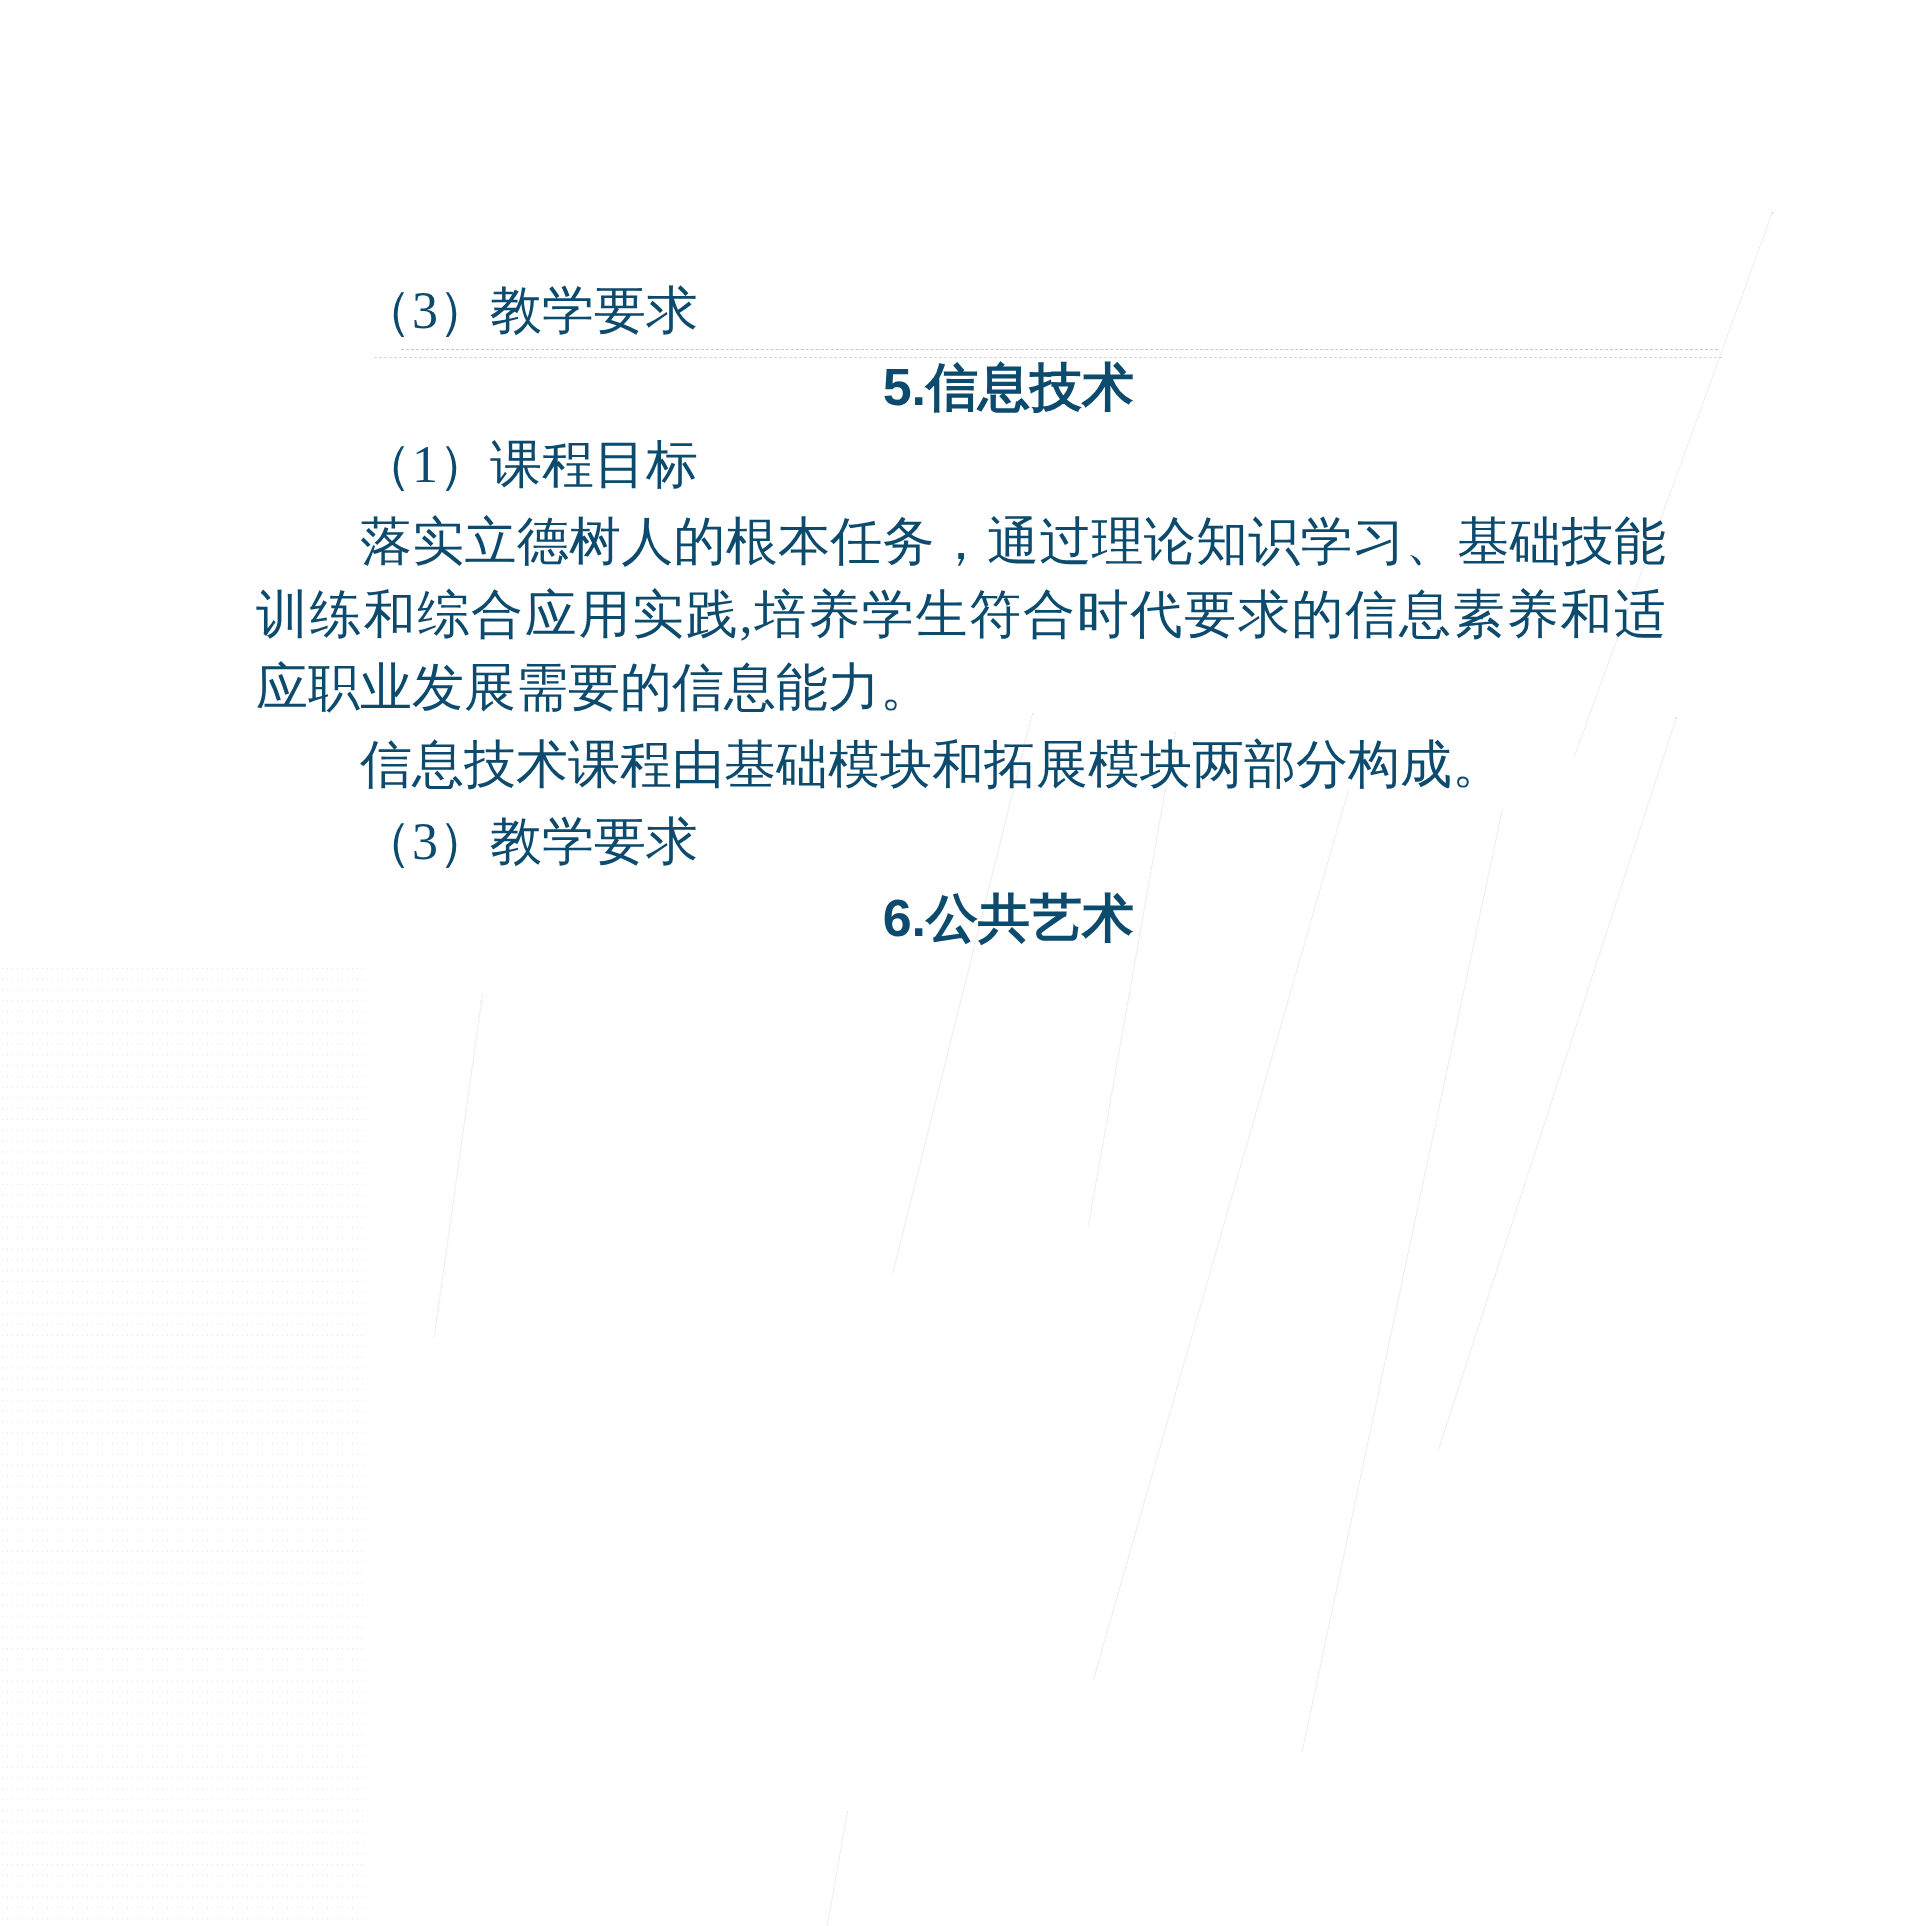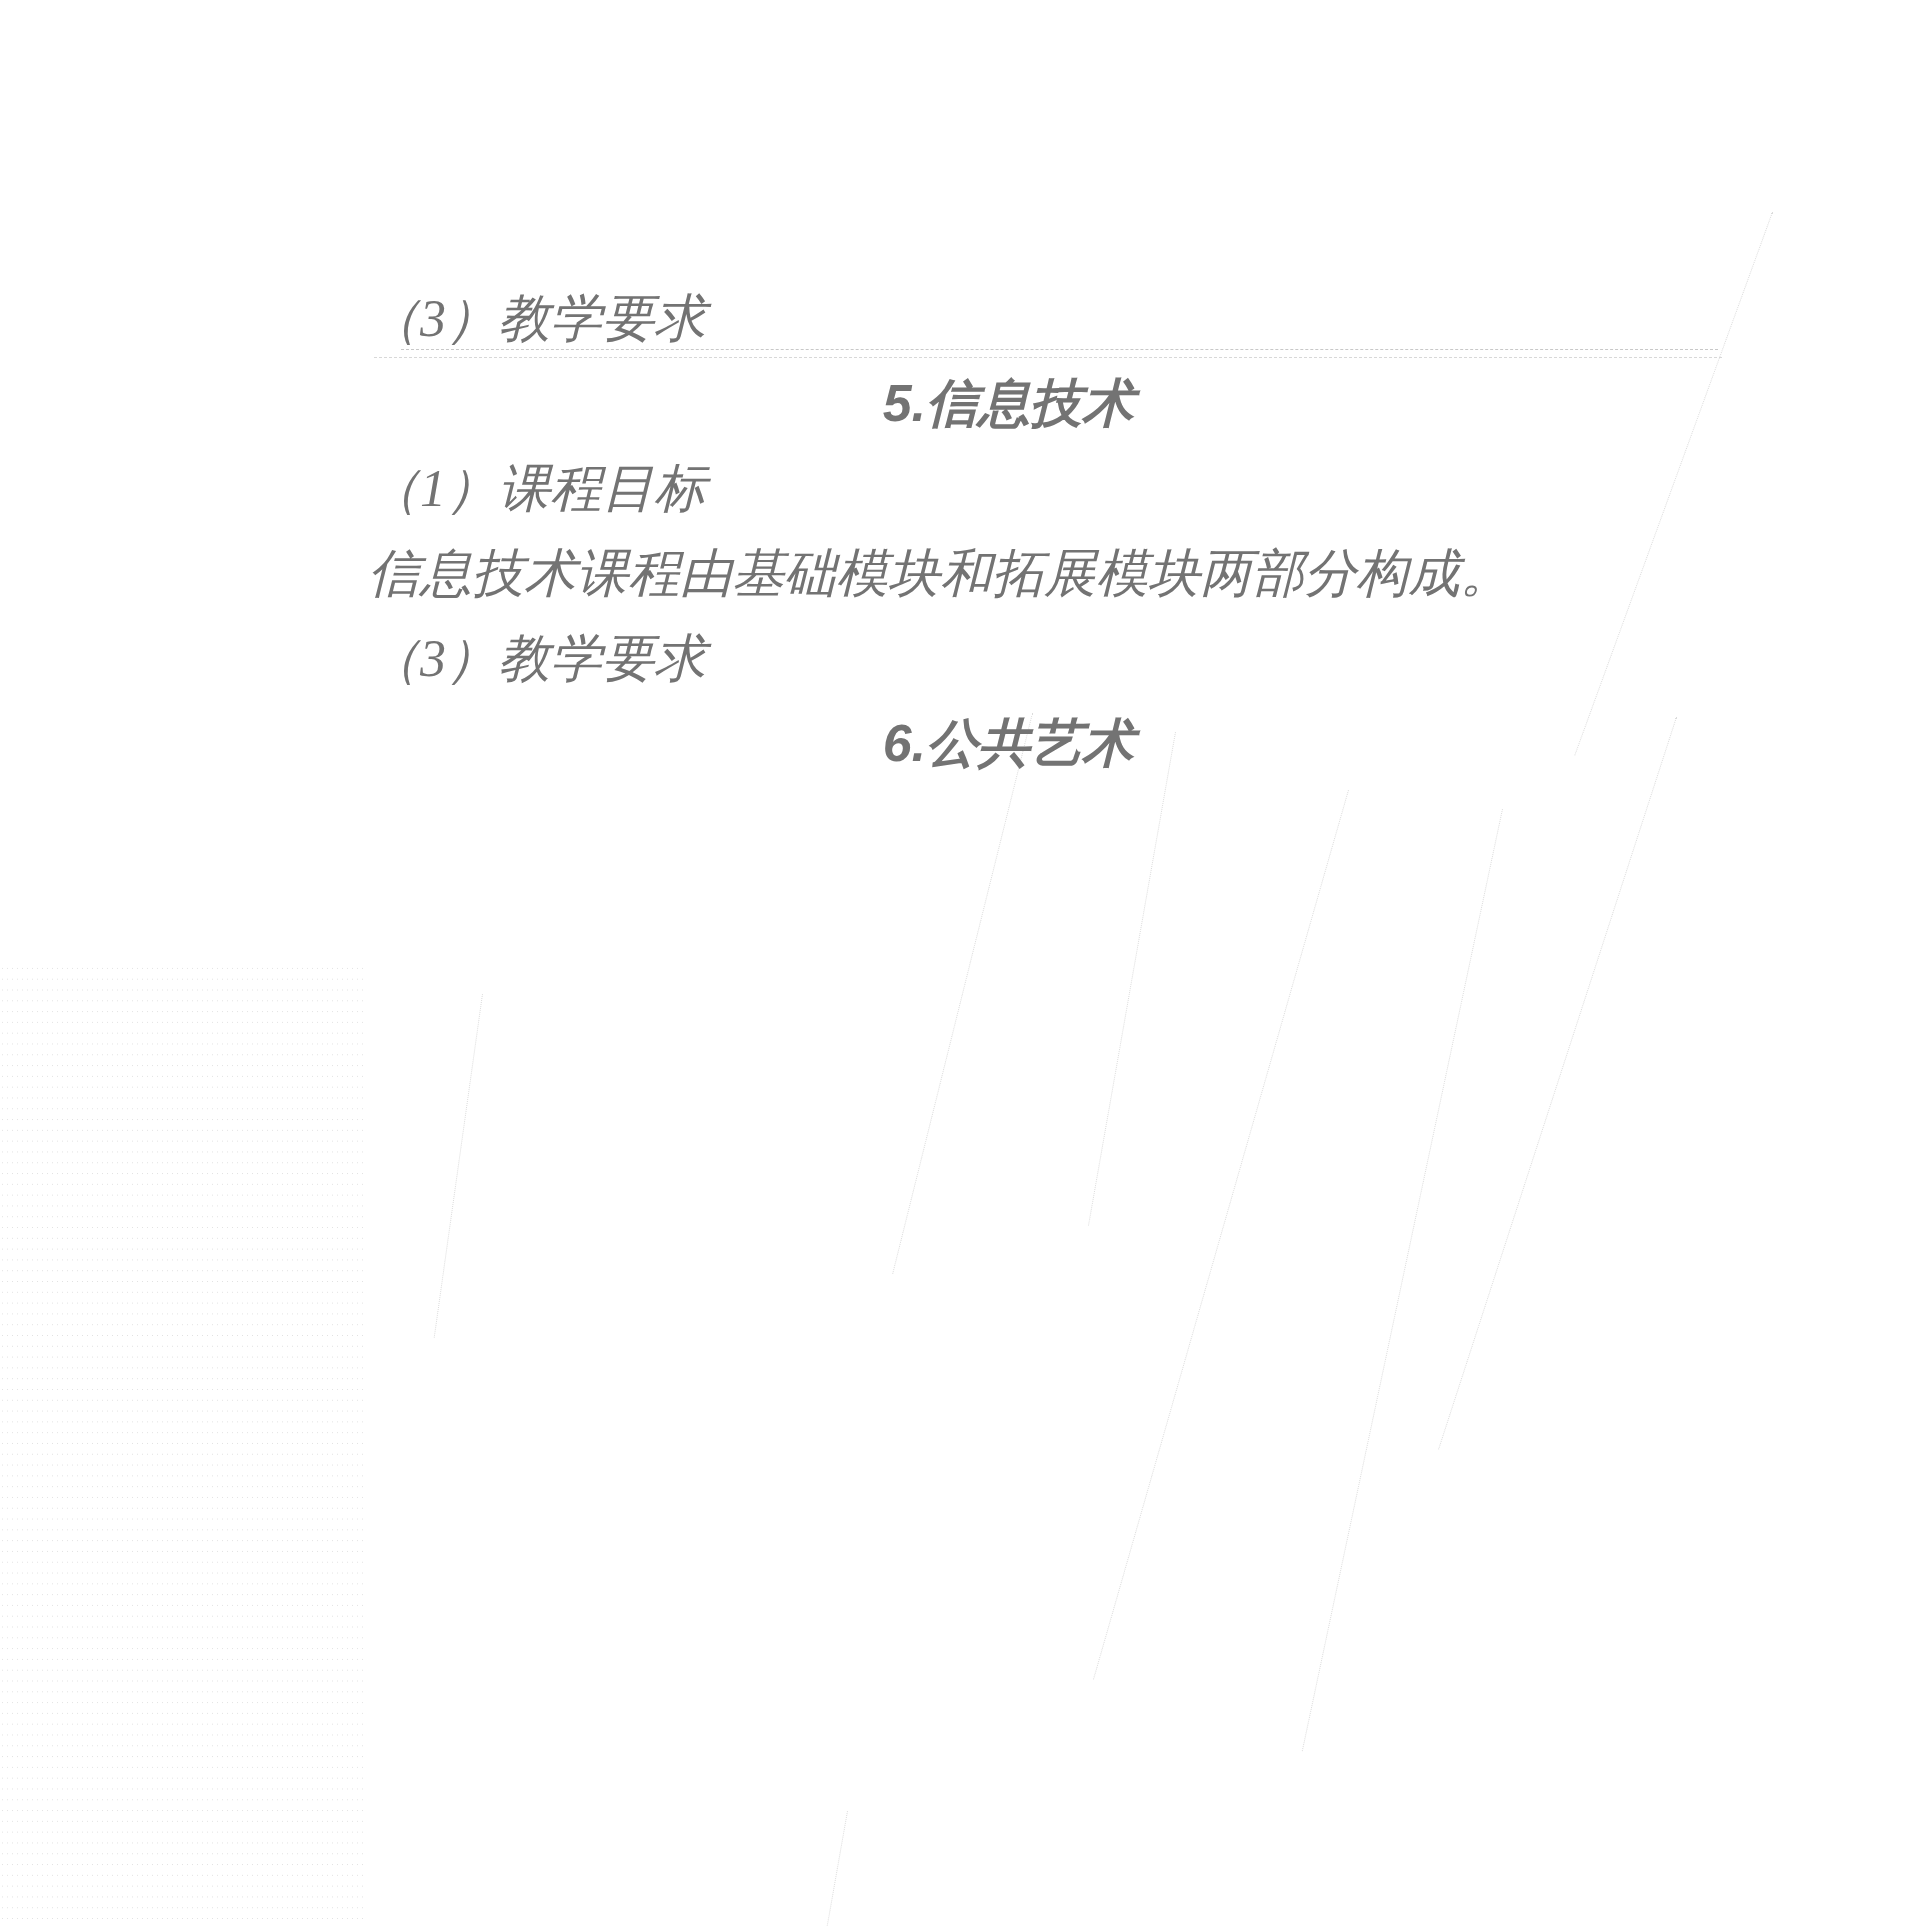--- a/index.html
+++ b/index.html
@@ -10,27 +10,26 @@
     overflow:hidden;
     font-family:"Liberation Serif","DejaVu Serif",serif;
   }
   
   .content{
     position:absolute;
     left:252px;top:270px;width:1418px;
     z-index:2;
   }
   .content p{
-    margin:12px;
+    margin:4px;
     font-size:52px;
     line-height:73px;
-    color:#737373;
+    color:#0c4a6e;
     text-align:justify;
     text-indent:2em;
-    font-style:italic;
     letter-spacing:0;
   }
   .content p.section{
     font-weight:bold;
     font-family:"Liberation Sans","DejaVu Sans",sans-serif;
     text-indent:1.82em;
     text-align:center;
   }
   .content p.heading{
     text-align:left;
@@ -70,20 +69,21 @@
   <div class="artifact diag" style="left:1502px;top:809px;height:963px;transform:rotate(12deg);"></div>
   <div class="artifact diag" style="left:1676px;top:717px;height:770px;transform:rotate(18deg);"></div>
   <div class="artifact diag" style="left:1772px;top:212px;height:578px;transform:rotate(20deg);"></div>
   <div class="artifact diag" style="left:847px;top:1811px;height:539px;transform:rotate(10deg);"></div>
   <div class="artifact diag" style="left:482px;top:994px;height:347px;transform:rotate(8deg);"></div>
 
   <div class="content">
     <p class="heading">（3）教学要求</p>
     <p class="section">5.信息技术</p>
     <p class="heading">（1）课程目标</p>
+    <p class="body">落实立德树人的根本任务，通过理论知识学习、基础技能训练和综合应用实践,培养学生符合时代要求的信息素养和适应职业发展需要的信息能力。</p>
     <p class="body">信息技术课程由基础模块和拓展模块两部分构成。</p>
     <p class="heading">（3）教学要求</p>
     <p class="section">6.公共艺术</p>
 
   </div>
 
 </div>
 
 
 </body></html>

